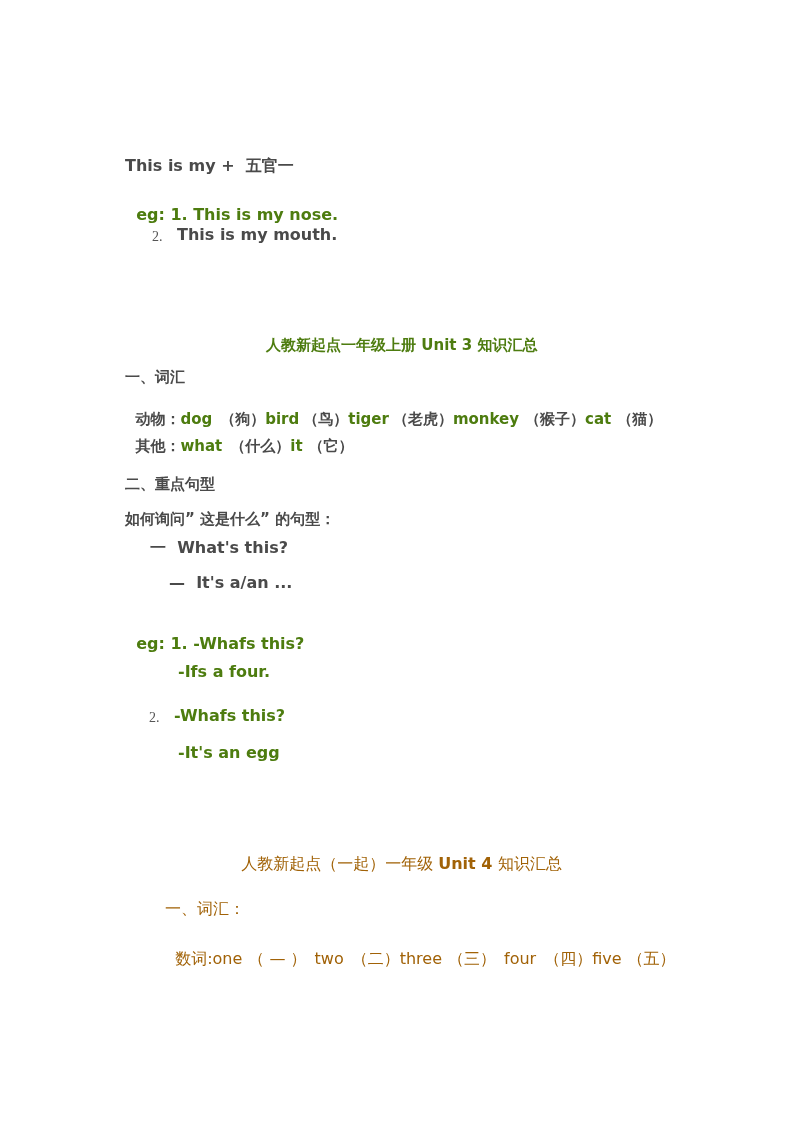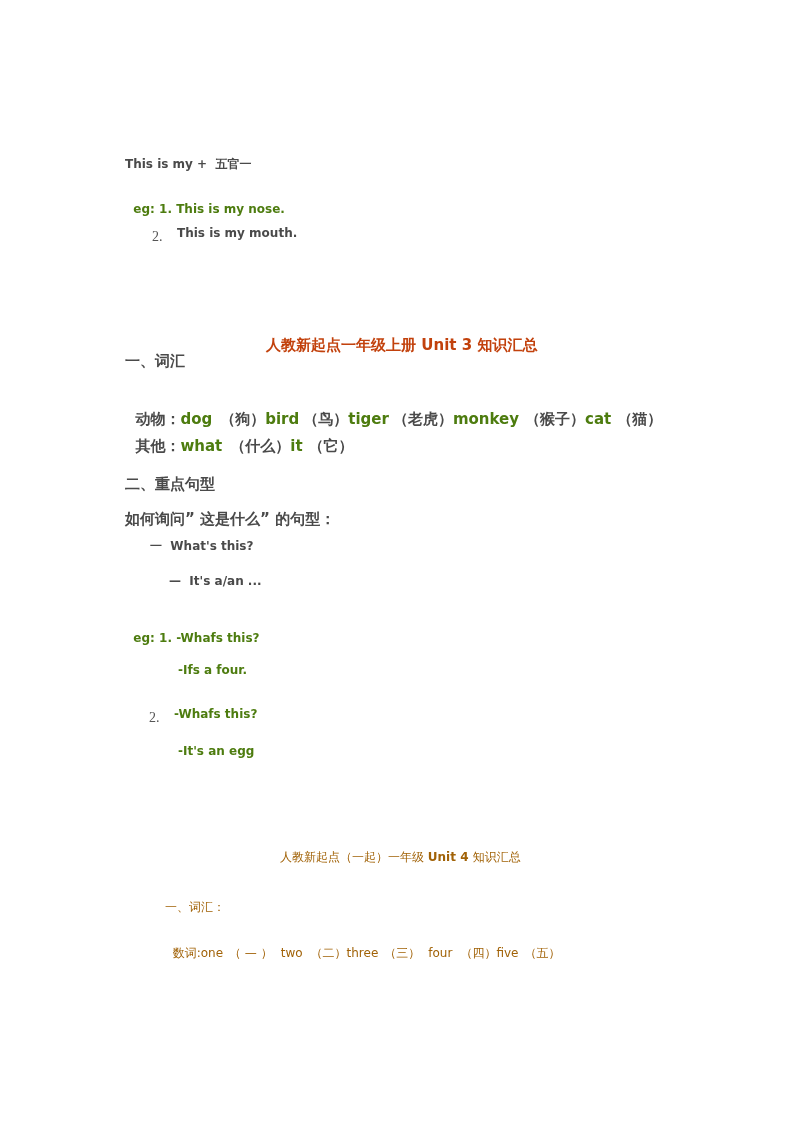--- a/index.html
+++ b/index.html
@@ -16,29 +16,29 @@
       color: #555555;
     }
     .line {
       position: absolute;
       white-space: pre;
       line-height: 1;
     }
     .b { font-weight: bold; }
     .dark { color: #4a4a4a; }
     .mid { color: #4d7c0f; }
-    .light { color: #c2410c; }
+    .light { color: #4d7c0f; }
     .num-serif {
       font-family: "Liberation Serif", "DejaVu Serif", serif;
       font-size: 14px;
       font-weight: normal;
       color: #555;
       position: absolute;
     }
-    .sz16 { font-size: 12px; }
+    .sz16 { font-size: 16px; }
     .sz15 { font-size: 15px; }
     .normal { font-weight: normal; color: #a16207; }
     .heading-center {
       position: absolute;
       left: 0;
       width: 793px;
       text-align: center;
       white-space: pre;
     }
     .gap { display: inline-block; }
@@ -52,21 +52,21 @@
   <span>eg: 1. </span><span>This is my nose.</span>
 </div>
 
 <span class="num-serif" style="left:152px; top:229px;">2.</span>
 <div class="line b sz16 dark" style="left:177px; top:227px;">This is my mouth.</div>
 
 <div class="heading-center b sz15 light" style="top:318px;">
   <span>人教新起点一年级上册 </span><span>Unit 3 </span><span>知识汇总</span>
 </div>
 
-<div class="line b sz15 dark" style="left:125px; top:354px;">一、词汇</div>
+<div class="line b sz15 dark" style="left:125px; top:370px;">一、词汇</div>
 
 <div class="line b sz15 dark" style="left:125px; top:397px;">
   <span>动物：</span><span class="mid">dog</span><span class="gap" style="width:8px"></span><span>（狗）</span><span class="mid">bird</span><span class="gap" style="width:4px"></span><span>（鸟）</span><span class="mid">tiger</span><span class="gap" style="width:4px"></span><span>（老虎）</span><span class="mid">monkey</span><span class="gap" style="width:6px"></span><span>（猴子）</span><span class="mid">cat</span><span class="gap" style="width:6px"></span><span>（猫）</span>
 </div>
 
 <div class="line b sz15 dark" style="left:125px; top:424px;">
   <span>其他：</span><span class="mid">what</span><span class="gap" style="width:8px"></span><span>（什么）</span><span class="mid">it</span><span class="gap" style="width:6px"></span><span>（它）</span>
 </div>
 
 <div class="line b sz15 dark" style="left:125px; top:477px;">二、重点句型</div>

